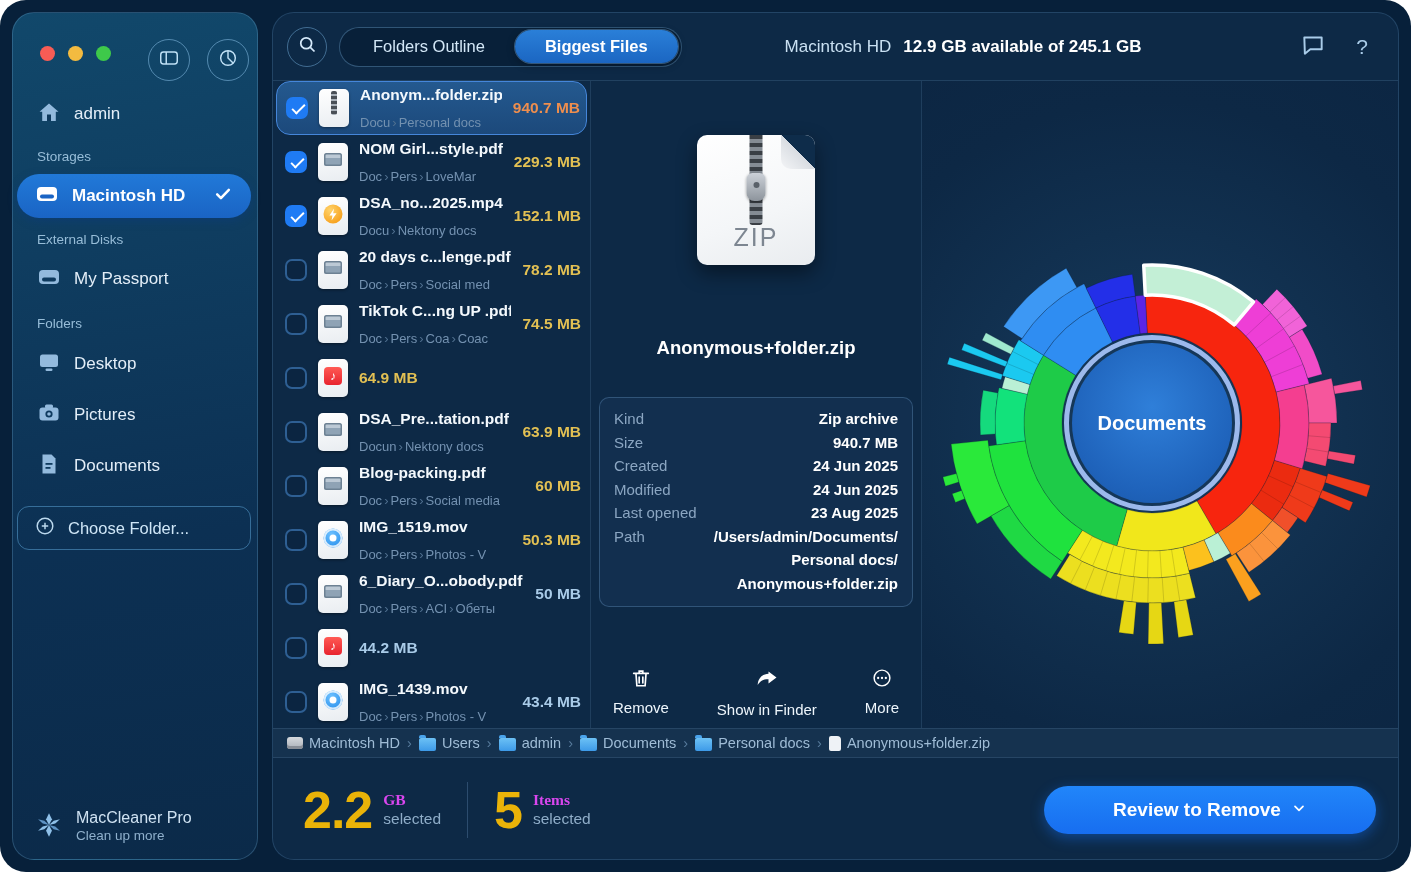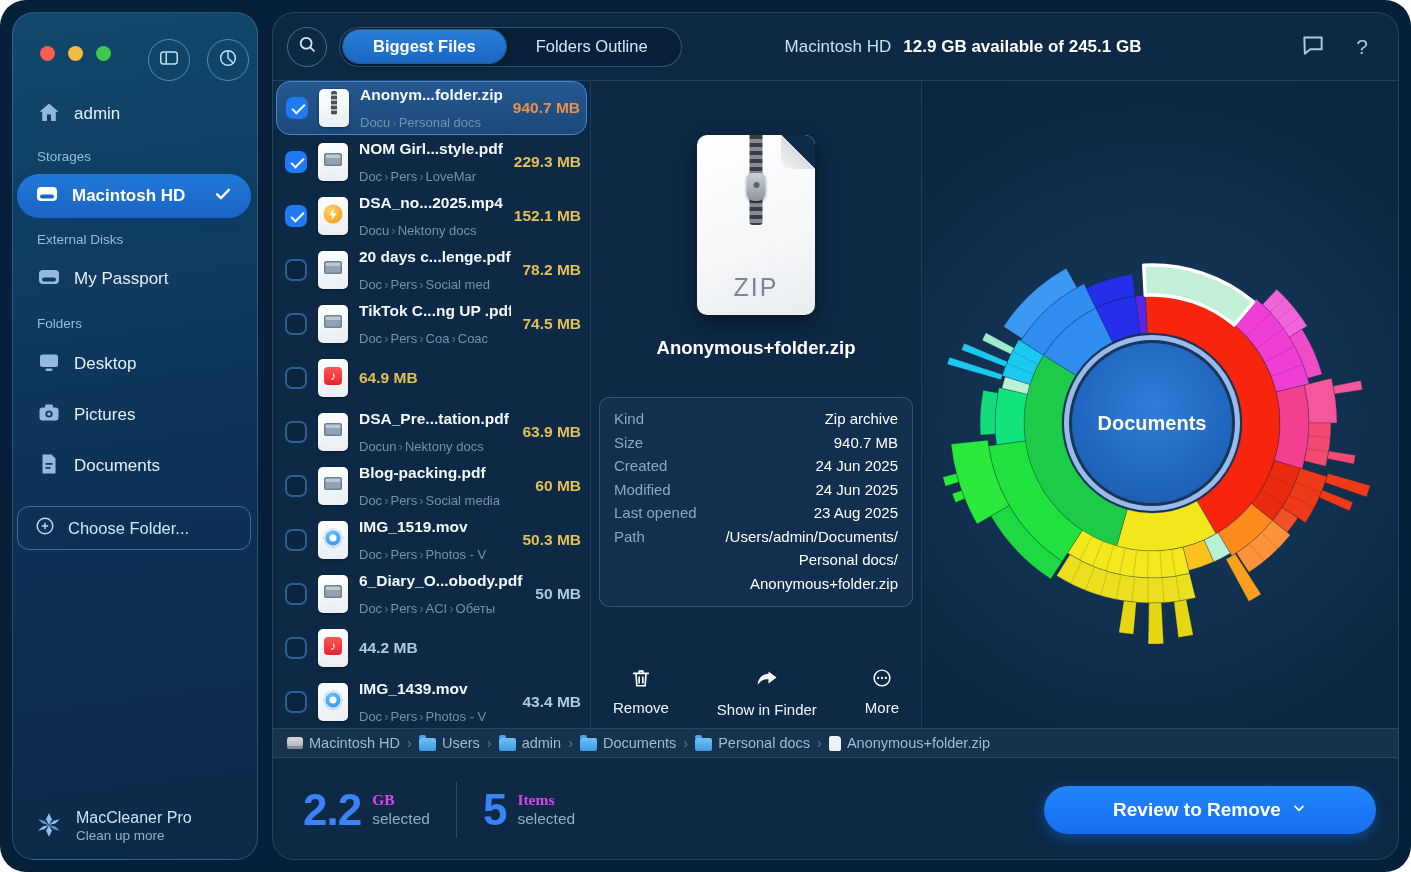--- a/index.html
+++ b/index.html
@@ -80,39 +80,39 @@
   .meta { flex:1; min-width:0; display:flex; flex-direction:column; justify-content:center; gap:11px; }
   .fname { font-size:15.5px; font-weight:700; color:#f4f9fd; white-space:nowrap; overflow:hidden; }
   .fsub { font-size:13px; color:#7391b0; white-space:nowrap; overflow:hidden; }
   .fsub .sep { color:#50708f; margin:0 2px; }
   .fsize { flex:none; font-size:15.5px; font-weight:700; }
   .fsize.orange { color:#ee8e4e; } .fsize.yellow { color:#e2c053; } .fsize.blue { color:#a9cbe8; }
 
   
   .detail-panel { position:absolute; left:317px; top:68px; width:332px; height:647px;
     border-left:1px solid rgba(140,190,235,0.14); border-right:1px solid rgba(140,190,235,0.14); }
-  .zip-big { position:absolute; left:106px; top:54px; width:118px; height:180px; border-radius:10px;
+  .zip-big { position:absolute; left:106px; top:54px; width:118px; height:130px; border-radius:10px;
     background:linear-gradient(160deg,#ffffff 0%,#f4f6f8 60%,#e9ecef 100%); box-shadow:0 8px 20px rgba(0,0,0,0.45); }
   .zip-fold { position:absolute; top:0; right:0; width:34px; height:34px; border-radius:0 10px 0 10px;
     background:linear-gradient(225deg,#0e2c4a 0%,#0e2c4a 50%,#d9dde2 50%,#f4f5f7 100%); }
   .zipper { position:absolute; left:50%; top:0; transform:translateX(-50%); width:13px; height:90px;
     background:repeating-linear-gradient(180deg,#3a3f45 0 4px,#858c94 4px 8px); border-radius:0 0 3px 3px; }
   .zslider { position:absolute; left:50%; top:38px; transform:translateX(-50%); width:19px; height:28px;
     background:linear-gradient(180deg,#ccd1d8,#8d949c); border-radius:6px 6px 8px 8px; box-shadow:0 1px 3px rgba(0,0,0,0.4); }
   .zslider::after { content:""; position:absolute; left:50%; top:9px; transform:translateX(-50%);
     width:6px; height:6px; border-radius:50%; background:#5a6169; }
   .zip-label { position:absolute; bottom:13px; width:100%; text-align:center; color:#7d8691;
     font-size:25px; letter-spacing:2px; }
   .dfile-title { position:absolute; top:256px; width:100%; text-align:center; color:#fff;
     font-size:18.5px; font-weight:700; }
   .info-card { position:absolute; left:8px; right:8px; top:316px; border-radius:10px;
     background:rgba(25,55,90,0.45); border:1px solid rgba(130,180,230,0.28); padding:9px 14px 11px; }
   .info-row { display:flex; justify-content:space-between; align-items:flex-start; line-height:23.5px; }
   .info-label { font-size:15px; color:#8ba6c2; flex:none; }
-  .info-value { font-size:15px; color:#fff; font-weight:400; text-align:right; white-space:pre-line; }
+  .info-value { font-size:15px; color:#fff; font-weight:700; text-align:right; white-space:pre-line; }
   .actions { position:absolute; left:0; right:0; bottom:10px; display:flex; justify-content:space-between;
     padding:0 22px; }
   .action { display:flex; flex-direction:column; align-items:center; gap:7px; color:#eef6fc; font-size:15px; }
 
   
   .chart-panel { position:absolute; left:649px; top:68px; width:478px; height:647px; overflow:hidden;
     background:radial-gradient(ellipse 430px 430px at 230px 342px, #183c60 0%, #11304f 45%, #0d2845 75%, #0c2643 100%); }
   .sunburst { position:absolute; left:-20px; top:92px; width:500px; height:500px; }
 
   
@@ -127,21 +127,21 @@
   .bc-folder { width:17px; height:13px; background:linear-gradient(180deg,#6cc1f5,#3d9ae8); border-radius:2px;
     position:relative; margin-top:2px; }
   .bc-folder::before { content:""; position:absolute; top:-3px; left:0; width:7px; height:3px;
     background:#4aa4ec; border-radius:2px 2px 0 0; }
   .bc-file { width:12px; height:15px; background:#eef2f6; border-radius:2px 4px 2px 2px; }
 
   
   .footer { position:absolute; left:0; top:745px; width:100%; height:103px; display:flex; align-items:center; }
   .stat { display:flex; align-items:center; gap:11px; }
   .stat.first { margin-left:30px; }
-  .stat-num { font-size:44px; font-weight:700; color:#3b82f6; letter-spacing:-1px;text-align:center; }
+  .stat-num { font-size:52px; font-weight:700; color:#eab308; letter-spacing:-1px;text-align:center; }
   .stat-text { display:flex; flex-direction:column; line-height:1.18; font-size:15.5px; }
   .stat-unit { color:#d946ef; font-weight:700;font-family:Liberation Serif, serif; }
   .stat-cap { color:#8fadc8; }
   .stat-div { width:1px; height:56px; background:rgba(140,185,230,0.25); margin:0 26px; }
   .review-btn { margin-left:auto; margin-right:22px; width:332px; height:48px; border-radius:24px;
     background:linear-gradient(180deg,#2186fa,#176ef0); display:flex; align-items:center; justify-content:center;
     gap:10px; color:#fff; font-size:19px; font-weight:700; box-shadow:0 4px 14px rgba(20,110,240,0.45); }
 </style>
 </head>
 <body>
@@ -278,22 +278,22 @@
     <div class="topbar">
       <div class="search-btn">
         <span>
           <svg width="21" height="21" viewBox="0 0 24 24" fill="none" stroke="#d6eafb" stroke-width="2">
               <circle cx="10.5" cy="10.5" r="6.2"></circle>
               <line x1="15.2" y1="15.2" x2="20" y2="20"></line>
             </svg>
         </span>
       </div>
       <div class="seg">
+        <div class="seg-item">Folders Outline</div>
         <div class="seg-item active">Biggest Files</div>
-        <div class="seg-item">Folders Outline</div>
       </div>
       <div class="volume">
         <span class="volume-name">Macintosh HD</span>
         <span class="volume-avail">12.9 GB available of 245.1 GB</span>
       </div>
       <div class="top-icons">
         <span>
           <svg width="26" height="26" viewBox="0 0 24 24" fill="none" stroke="#a9cce9" stroke-width="1.8" stroke-linejoin="round">
               <path d="M4 5h16v11H9.5L4.5 20z"></path>
             </svg>

